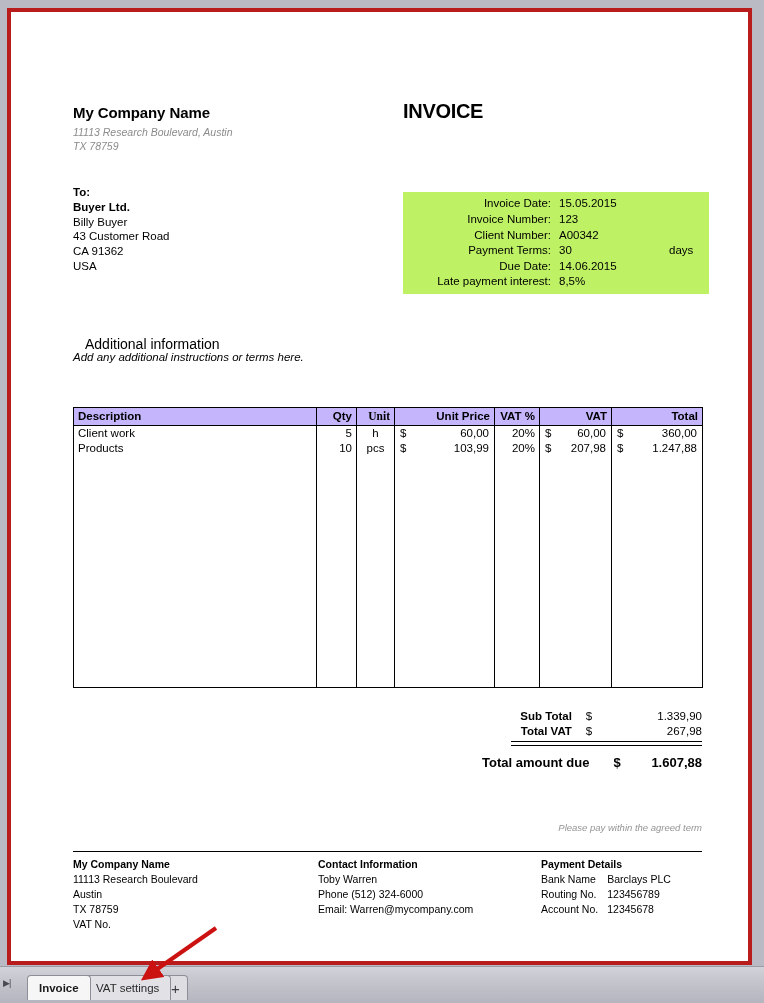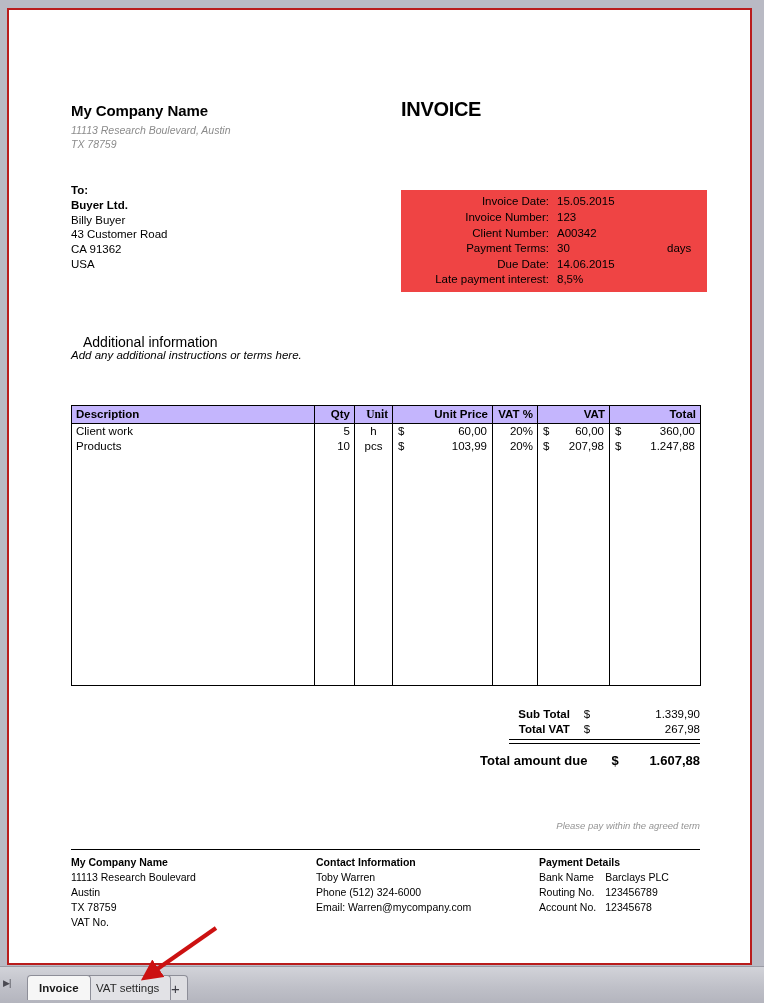--- a/index.html
+++ b/index.html
@@ -24,21 +24,21 @@
     height: 1003px;
     background: #b9bac4;
   }
   #doc-canvas {
     position: absolute;
     left: 7px;
     top: 8px;
     width: 745px;
     height: 957px;
     background: #ffffff;
-    border: 2px solid #b91c1c;
+    border: 4px solid #b91c1c;
     box-sizing: border-box;
     overflow: hidden;
   }
 
   
   #invoice-sheet {
     position: absolute;
     left: 0; top: 0;
     width: 743px;
     height: 955px;
@@ -81,21 +81,21 @@
     font-size: 11.5px;
     color: #000;
     line-height: 14.8px;
   }
   #buyer-block .b { font-weight: bold; }
 
   
   #invoice-meta-box {
     left: 392px; top: 180px;
     width: 306px;
-    background: #ef4444;
+    background: #bef264;
     padding: 4px 0 5px 0;
   }
   #invoice-meta-box table {
     border-collapse: collapse;
     width: 100%;
     font-size: 11.5px;
     color: #000;
   }
   #invoice-meta-box td {
     padding: 0.4px 0;

